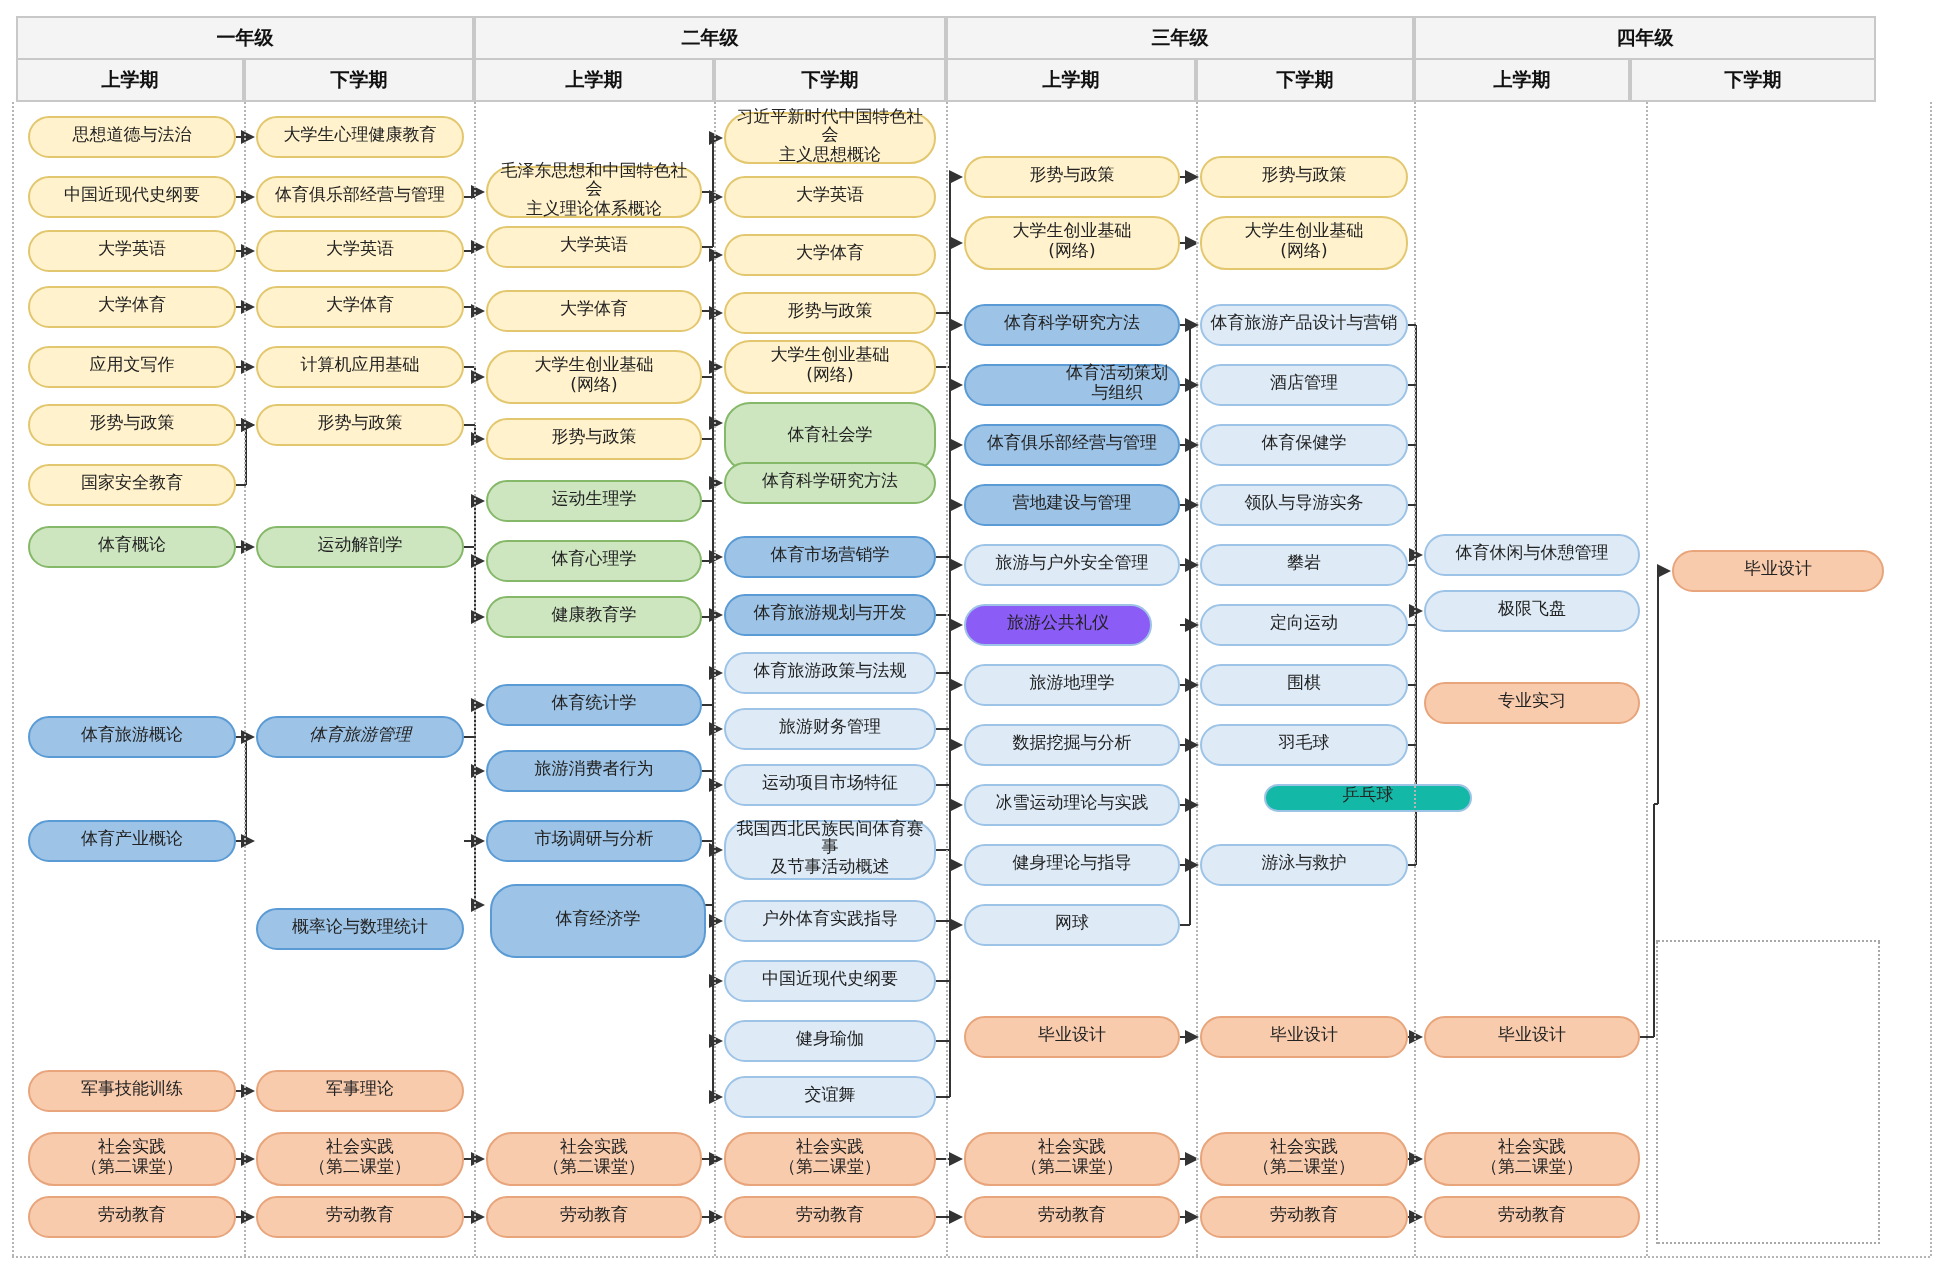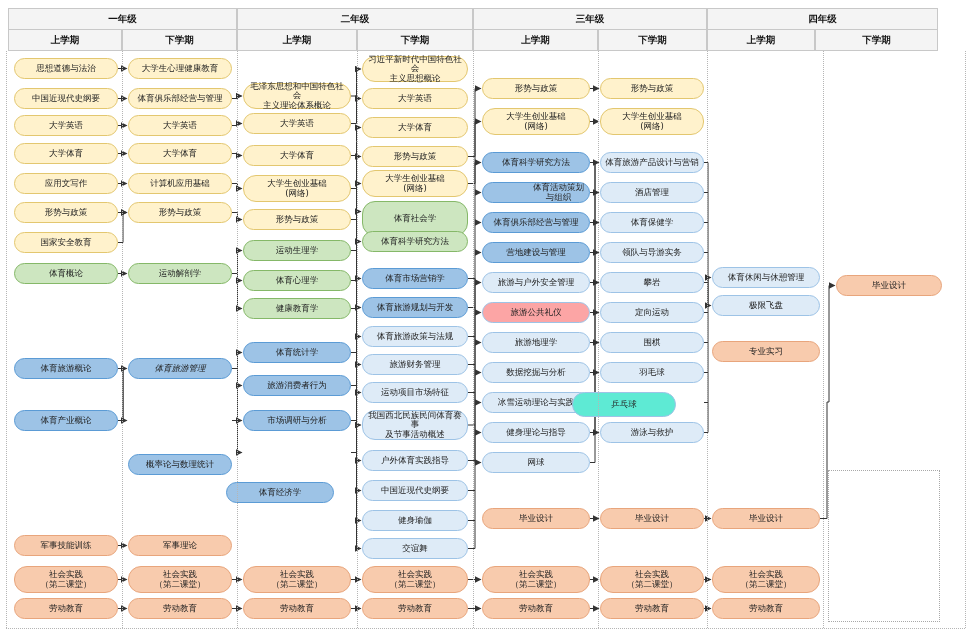--- a/index.html
+++ b/index.html
@@ -206,21 +206,21 @@
       <div class="box" style="left: 243px; top: 145px; width: 108px; height: 21px; background: rgb(255, 242, 204); border-color: rgb(227, 199, 111); border-radius: 13px;">大学体育</div>
       <div class="box" style="left: 243px; top: 175px; width: 108px; height: 27px; background: rgb(255, 242, 204); border-color: rgb(227, 199, 111); border-radius: 13px;">大学生创业基础
 (网络)</div>
       <div class="box" style="left: 243px; top: 209px; width: 108px; height: 21px; background: rgb(255, 242, 204); border-color: rgb(227, 199, 111); border-radius: 13px;">形势与政策</div>
       <div class="box" style="left: 243px; top: 240px; width: 108px; height: 21px; background: rgb(205, 230, 192); border-color: rgb(133, 184, 104); border-radius: 13px;">运动生理学</div>
       <div class="box" style="left: 243px; top: 270px; width: 108px; height: 21px; background: rgb(205, 230, 192); border-color: rgb(133, 184, 104); border-radius: 13px;">体育心理学</div>
       <div class="box" style="left: 243px; top: 298px; width: 108px; height: 21px; background: rgb(205, 230, 192); border-color: rgb(133, 184, 104); border-radius: 13px;">健康教育学</div>
       <div class="box" style="left: 243px; top: 342px; width: 108px; height: 21px; background: rgb(157, 195, 230); border-color: rgb(91, 155, 213); border-radius: 13px;">体育统计学</div>
       <div class="box" style="left: 243px; top: 375px; width: 108px; height: 21px; background: rgb(157, 195, 230); border-color: rgb(91, 155, 213); border-radius: 13px;">旅游消费者行为</div>
       <div class="box" style="left: 243px; top: 410px; width: 108px; height: 21px; background: rgb(157, 195, 230); border-color: rgb(91, 155, 213); border-radius: 13px;">市场调研与分析</div>
-      <div class="box" style="left: 226px; top: 442px; width: 108px; height: 21px; background: rgb(157, 195, 230); border-color: rgb(91, 155, 213); border-radius: 13px; margin-top: 40px;">体育经济学</div>
+      <div class="box" style="left: 245px; top: 442px; width: 108px; height: 37px; background: rgb(157, 195, 230); border-color: rgb(91, 155, 213); border-radius: 13px;">体育经济学</div>
       <div class="box" style="left: 243px; top: 566px; width: 108px; height: 27px; background: rgb(248, 203, 173); border-color: rgb(232, 165, 124); border-radius: 13px;">社会实践
 （第二课堂）</div>
       <div class="box" style="left: 243px; top: 598px; width: 108px; height: 21px; background: rgb(248, 203, 173); border-color: rgb(232, 165, 124); border-radius: 13px;">劳动教育</div>
       <div class="box" style="left: 362px; top: 56px; width: 106px; height: 26px; background: rgb(255, 242, 204); border-color: rgb(227, 199, 111); border-radius: 13px;">习近平新时代中国特色社会
 主义思想概论</div>
       <div class="box" style="left: 362px; top: 88px; width: 106px; height: 21px; background: rgb(255, 242, 204); border-color: rgb(227, 199, 111); border-radius: 13px;">大学英语</div>
       <div class="box" style="left: 362px; top: 117px; width: 106px; height: 21px; background: rgb(255, 242, 204); border-color: rgb(227, 199, 111); border-radius: 13px;">大学体育</div>
       <div class="box" style="left: 362px; top: 146px; width: 106px; height: 21px; background: rgb(255, 242, 204); border-color: rgb(227, 199, 111); border-radius: 13px;">形势与政策</div>
       <div class="box" style="left: 362px; top: 170px; width: 106px; height: 27px; background: rgb(255, 242, 204); border-color: rgb(227, 199, 111); border-radius: 13px;">大学生创业基础
 (网络)</div>
@@ -241,42 +241,42 @@
 （第二课堂）</div>
       <div class="box" style="left: 362px; top: 598px; width: 106px; height: 21px; background: rgb(248, 203, 173); border-color: rgb(232, 165, 124); border-radius: 13px;">劳动教育</div>
       <div class="box" style="left: 482px; top: 78px; width: 108px; height: 21px; background: rgb(255, 242, 204); border-color: rgb(227, 199, 111); border-radius: 13px;">形势与政策</div>
       <div class="box" style="left: 482px; top: 108px; width: 108px; height: 27px; background: rgb(255, 242, 204); border-color: rgb(227, 199, 111); border-radius: 13px;">大学生创业基础
 (网络)</div>
       <div class="box" style="left: 482px; top: 152px; width: 108px; height: 21px; background: rgb(157, 195, 230); border-color: rgb(91, 155, 213); border-radius: 13px;">体育科学研究方法</div>
       <div class="box" style="left: 482px; top: 182px; width: 108px; height: 21px; background: rgb(157, 195, 230); border-color: rgb(91, 155, 213); border-radius: 13px; padding-left: 48px;">体育活动策划与组织</div>
       <div class="box" style="left: 482px; top: 212px; width: 108px; height: 21px; background: rgb(157, 195, 230); border-color: rgb(91, 155, 213); border-radius: 13px;">体育俱乐部经营与管理</div>
       <div class="box" style="left: 482px; top: 242px; width: 108px; height: 21px; background: rgb(157, 195, 230); border-color: rgb(91, 155, 213); border-radius: 13px;">营地建设与管理</div>
       <div class="box" style="left: 482px; top: 272px; width: 108px; height: 21px; background: rgb(222, 235, 247); border-color: rgb(157, 195, 230); border-radius: 13px;">旅游与户外安全管理</div>
-      <div class="box" style="left: 482px; top: 302px; width: 108px; height: 21px; background: #fca5a5; border-color: rgb(157, 195, 230); border-radius: 13px;">旅游公共礼仪</div>
+      <div class="box" style="left: 482px; top: 302px; width: 94px; height: 21px; background: #8b5cf6; border-color: rgb(157, 195, 230); border-radius: 13px;">旅游公共礼仪</div>
       <div class="box" style="left: 482px; top: 332px; width: 108px; height: 21px; background: rgb(222, 235, 247); border-color: rgb(157, 195, 230); border-radius: 13px;">旅游地理学</div>
       <div class="box" style="left: 482px; top: 362px; width: 108px; height: 21px; background: rgb(222, 235, 247); border-color: rgb(157, 195, 230); border-radius: 13px;">数据挖掘与分析</div>
       <div class="box" style="left: 482px; top: 392px; width: 108px; height: 21px; background: rgb(222, 235, 247); border-color: rgb(157, 195, 230); border-radius: 13px;">冰雪运动理论与实践</div>
       <div class="box" style="left: 482px; top: 422px; width: 108px; height: 21px; background: rgb(222, 235, 247); border-color: rgb(157, 195, 230); border-radius: 13px;">健身理论与指导</div>
       <div class="box" style="left: 482px; top: 452px; width: 108px; height: 21px; background: rgb(222, 235, 247); border-color: rgb(157, 195, 230); border-radius: 13px;">网球</div>
       <div class="box" style="left: 482px; top: 508px; width: 108px; height: 21px; background: rgb(248, 203, 173); border-color: rgb(232, 165, 124); border-radius: 13px;">毕业设计</div>
       <div class="box" style="left: 482px; top: 566px; width: 108px; height: 27px; background: rgb(248, 203, 173); border-color: rgb(232, 165, 124); border-radius: 13px;">社会实践
 （第二课堂）</div>
       <div class="box" style="left: 482px; top: 598px; width: 108px; height: 21px; background: rgb(248, 203, 173); border-color: rgb(232, 165, 124); border-radius: 13px;">劳动教育</div>
       <div class="box" style="left: 600px; top: 78px; width: 104px; height: 21px; background: rgb(255, 242, 204); border-color: rgb(227, 199, 111); border-radius: 13px;">形势与政策</div>
       <div class="box" style="left: 600px; top: 108px; width: 104px; height: 27px; background: rgb(255, 242, 204); border-color: rgb(227, 199, 111); border-radius: 13px;">大学生创业基础
 (网络)</div>
       <div class="box" style="left: 600px; top: 152px; width: 104px; height: 21px; background: rgb(222, 235, 247); border-color: rgb(157, 195, 230); border-radius: 13px;">体育旅游产品设计与营销</div>
       <div class="box" style="left: 600px; top: 182px; width: 104px; height: 21px; background: rgb(222, 235, 247); border-color: rgb(157, 195, 230); border-radius: 13px;">酒店管理</div>
       <div class="box" style="left: 600px; top: 212px; width: 104px; height: 21px; background: rgb(222, 235, 247); border-color: rgb(157, 195, 230); border-radius: 13px;">体育保健学</div>
       <div class="box" style="left: 600px; top: 242px; width: 104px; height: 21px; background: rgb(222, 235, 247); border-color: rgb(157, 195, 230); border-radius: 13px;">领队与导游实务</div>
       <div class="box" style="left: 600px; top: 272px; width: 104px; height: 21px; background: rgb(222, 235, 247); border-color: rgb(157, 195, 230); border-radius: 13px;">攀岩</div>
       <div class="box" style="left: 600px; top: 302px; width: 104px; height: 21px; background: rgb(222, 235, 247); border-color: rgb(157, 195, 230); border-radius: 13px;">定向运动</div>
       <div class="box" style="left: 600px; top: 332px; width: 104px; height: 21px; background: rgb(222, 235, 247); border-color: rgb(157, 195, 230); border-radius: 13px;">围棋</div>
       <div class="box" style="left: 600px; top: 362px; width: 104px; height: 21px; background: rgb(222, 235, 247); border-color: rgb(157, 195, 230); border-radius: 13px;">羽毛球</div>
-      <div class="box" style="left: 572px; top: 392px; width: 104px; height: 25px; background: #5eead4; border-color: rgb(157, 195, 230); border-radius: 13px;">乒乓球</div>
+      <div class="box" style="left: 632px; top: 392px; width: 104px; height: 14px; background: #14b8a6; border-color: rgb(157, 195, 230); border-radius: 13px;">乒乓球</div>
       <div class="box" style="left: 600px; top: 422px; width: 104px; height: 21px; background: rgb(222, 235, 247); border-color: rgb(157, 195, 230); border-radius: 13px;">游泳与救护</div>
       <div class="box" style="left: 600px; top: 508px; width: 104px; height: 21px; background: rgb(248, 203, 173); border-color: rgb(232, 165, 124); border-radius: 13px;">毕业设计</div>
       <div class="box" style="left: 600px; top: 566px; width: 104px; height: 27px; background: rgb(248, 203, 173); border-color: rgb(232, 165, 124); border-radius: 13px;">社会实践
 （第二课堂）</div>
       <div class="box" style="left: 600px; top: 598px; width: 104px; height: 21px; background: rgb(248, 203, 173); border-color: rgb(232, 165, 124); border-radius: 13px;">劳动教育</div>
       <div class="box" style="left: 712px; top: 267px; width: 108px; height: 21px; background: rgb(222, 235, 247); border-color: rgb(157, 195, 230); border-radius: 13px;">体育休闲与休憩管理</div>
       <div class="box" style="left: 712px; top: 295px; width: 108px; height: 21px; background: rgb(222, 235, 247); border-color: rgb(157, 195, 230); border-radius: 13px;">极限飞盘</div>
       <div class="box" style="left: 712px; top: 341px; width: 108px; height: 21px; background: rgb(248, 203, 173); border-color: rgb(232, 165, 124); border-radius: 13px;">专业实习</div>
       <div class="box" style="left: 712px; top: 508px; width: 108px; height: 21px; background: rgb(248, 203, 173); border-color: rgb(232, 165, 124); border-radius: 13px;">毕业设计</div>
       <div class="box" style="left: 712px; top: 566px; width: 108px; height: 27px; background: rgb(248, 203, 173); border-color: rgb(232, 165, 124); border-radius: 13px;">社会实践

